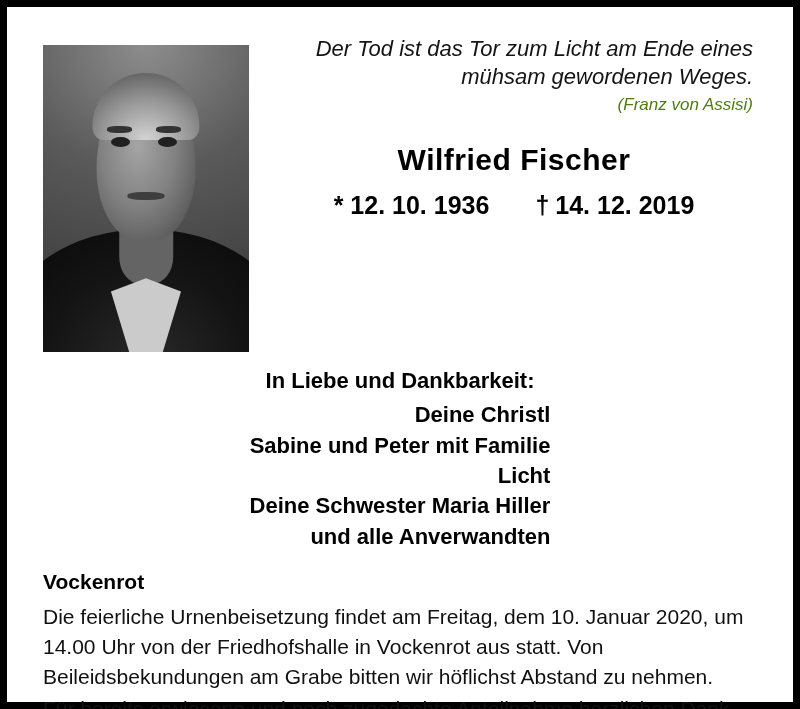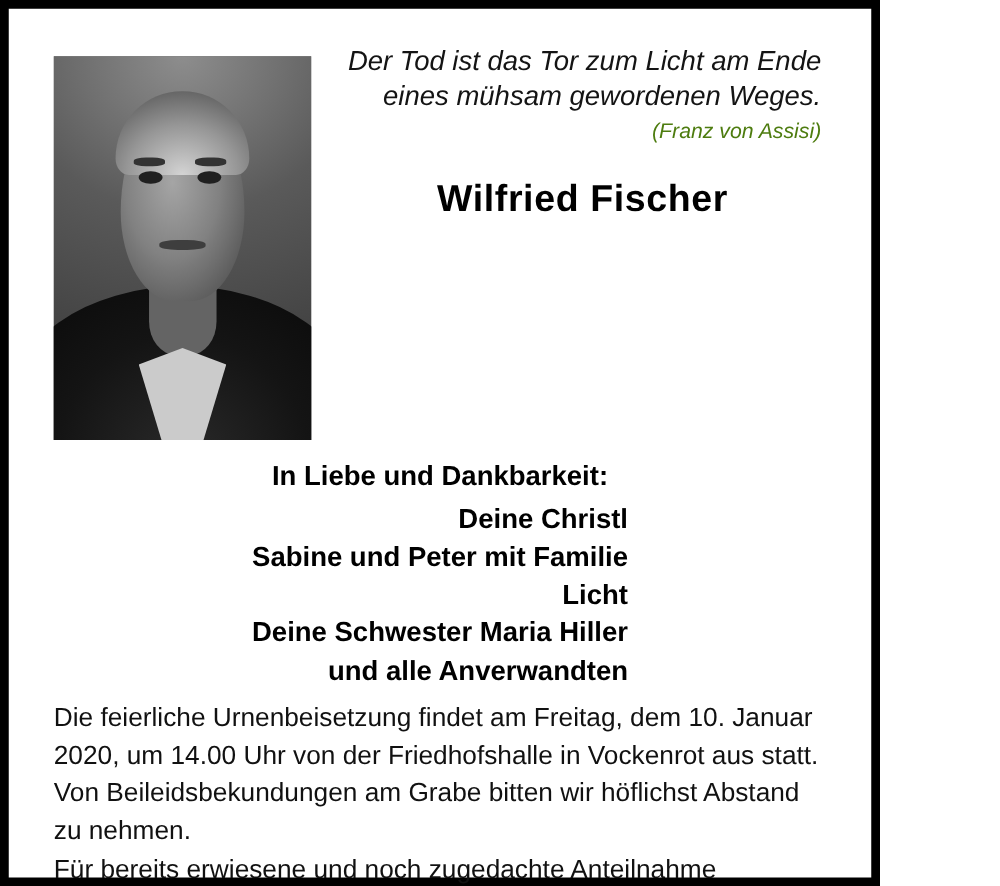--- a/index.html
+++ b/index.html
@@ -10,21 +10,21 @@
   body {
     width: 800px;
     height: 709px;
     font-family: "Liberation Sans", sans-serif;
     color: #111111;
     overflow: hidden;
   }
 
   .obituary {
     position: relative;
-    width: 704px;
+    width: 800px;
     height: 709px;
     box-sizing: border-box;
     border: 7px solid #000000;
     background: #ffffff;
     padding: 0;
   }
 
   .inner {
     position: absolute;
     inset: 0;
@@ -234,34 +234,39 @@
         <div class="eye r"></div>
         <div class="mouth"></div>
       </div>
 
       <div class="head-text">
         <p class="quote">Der Tod ist das Tor zum Licht am Ende eines mühsam gewordenen Weges.</p>
         <p class="quote-source">(Franz von Assisi)</p>
 
         <h1 class="name">Wilfried Fischer</h1>
 
+        <div class="dates">
+          <span>* 12. 10. 1936</span>
+          <span><span class="sep-cross">†</span><span>14. 12. 2019</span></span>
+        </div>
       </div>
     </div>
 
     <div class="family">
       <div class="lead">In Liebe und Dankbarkeit:</div>
       <div class="names">
         <div>Deine Christl</div>
         <div>Sabine und Peter mit Familie</div>
         <div>Licht</div>
         <div>Deine Schwester Maria Hiller</div>
         <div>und alle Anverwandten</div>
       </div>
     </div>
 
+    <div class="place">Vockenrot</div>
 
     <div class="notice">
       <p>Die feierliche Urnenbeisetzung findet am Freitag, dem 10. Januar 2020, um 14.00 Uhr von der Friedhofshalle in Vockenrot aus statt. Von Beileidsbekundungen am Grabe bitten wir höflichst Abstand zu nehmen.</p>
       <p>Für bereits erwiesene und noch zugedachte Anteilnahme herzlichen Dank.</p>
     </div>
 
   </div>
 </div>
 
 </body></html>

